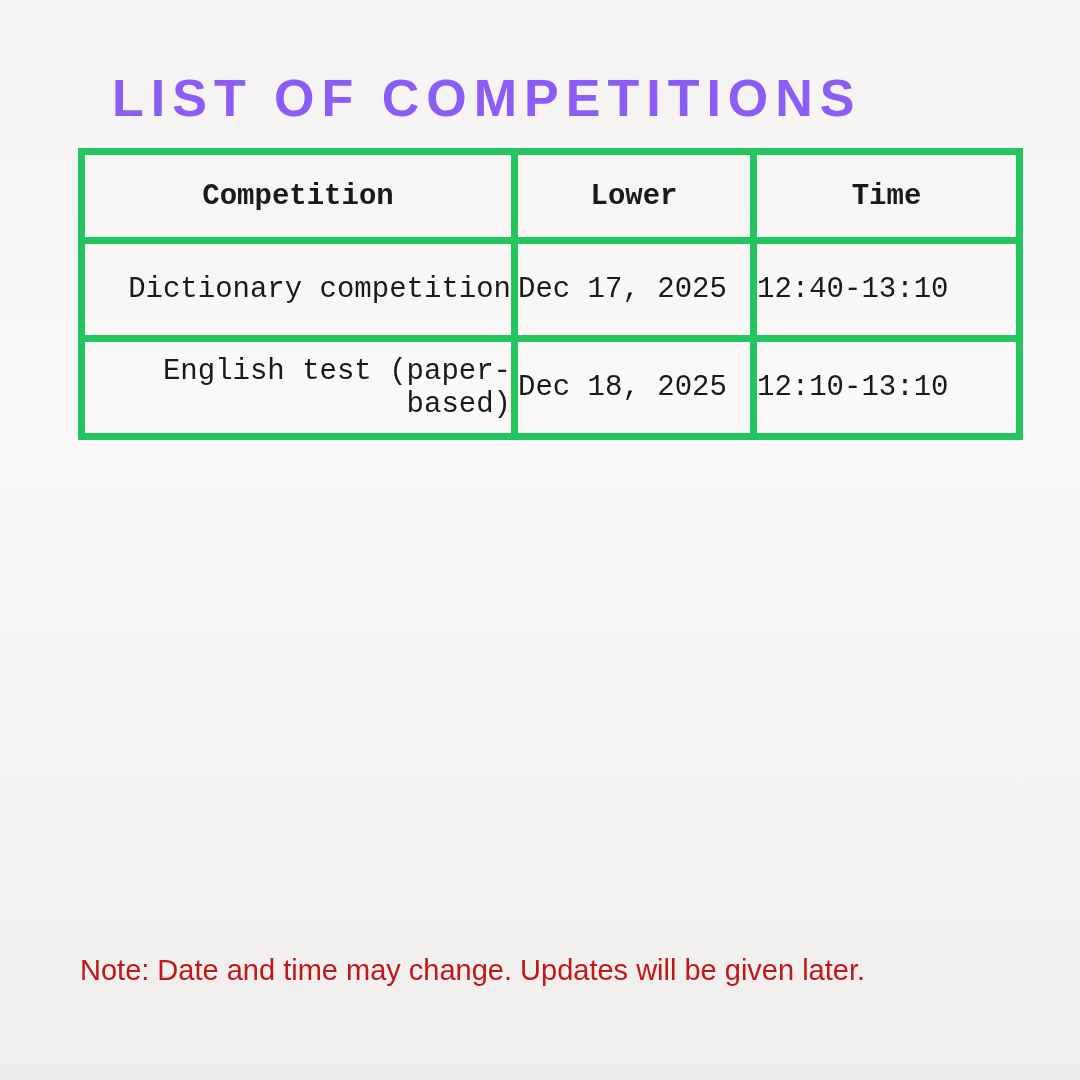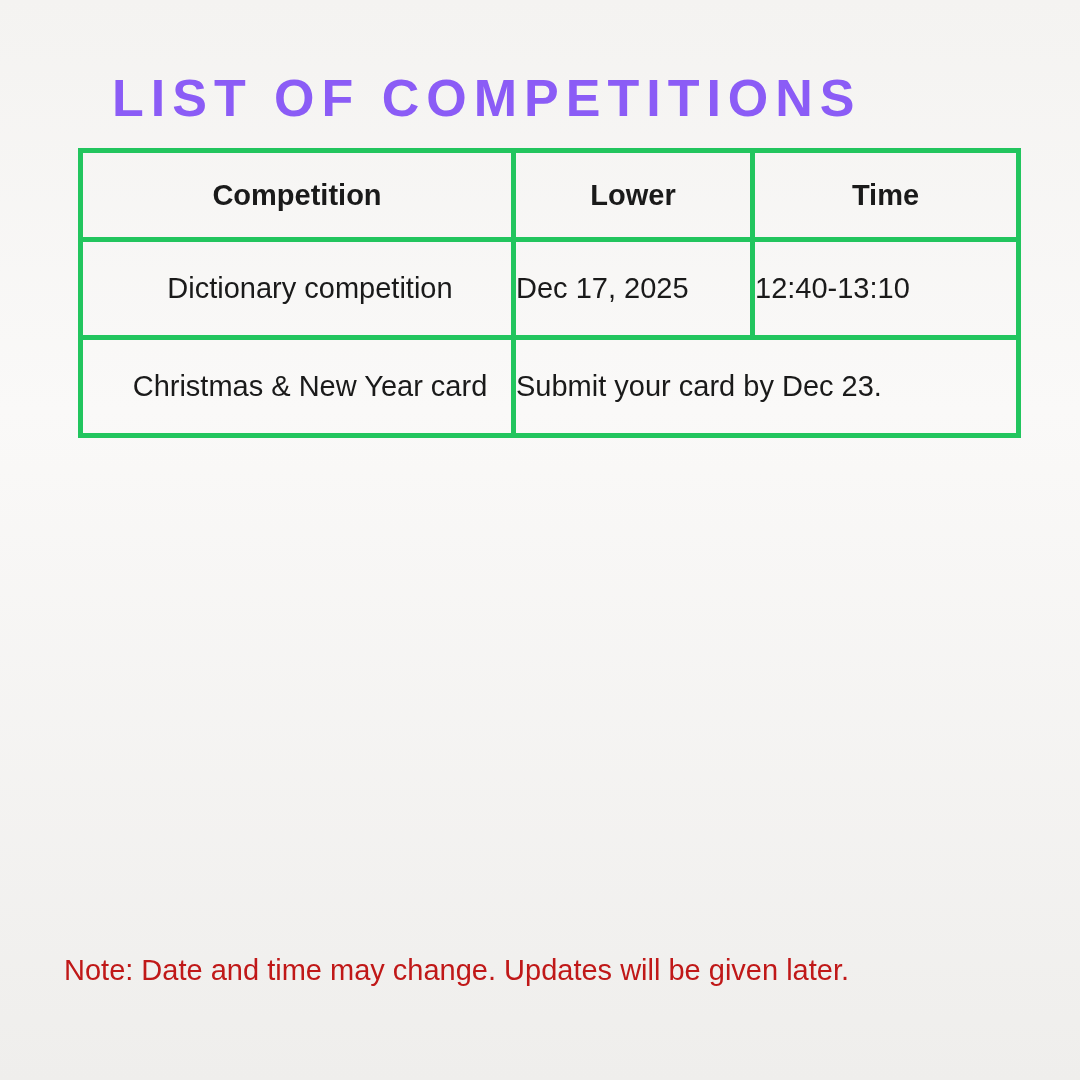--- a/index.html
+++ b/index.html
@@ -25,46 +25,47 @@
     position: absolute;
     left: 78px;
     top: 148px;
     width: 938px;
     border-collapse: collapse;
     table-layout: fixed;
     color: #1a1a1a;
   }
   table.schedule th,
   table.schedule td {
-    border: 5px solid #22c55e;
+    border: 7px solid #22c55e;
     font-size: 29px;
     vertical-align: middle;
+    font-family: Liberation Mono, monospace;
   }
   table.schedule col.c1 { width: 433px; }
   table.schedule col.c2 { width: 239px; }
   table.schedule col.c3 { width: 266px; }
   table.schedule th {
     height: 89px;
     font-weight: 700;
     text-align: center;
   }
   table.schedule td {
     height: 98px;
     font-weight: 400;
   }
   td.comp-cell {
-    text-align: center;
+    text-align: right;
     padding-left: 26px;
   }
   td.center-cell {
     text-align: left;
   }
   .footnote {
     position: absolute;
-    left: 64px;
+    left: 80px;
     top: 954px;
     font-size: 29px;
     color: #c01818;
     white-space: nowrap;
   }
 </style>
 </head>
 <body>
 
 <div class="page-title">LIST OF COMPETITIONS</div>
@@ -82,19 +83,20 @@
       <th>Time</th>
     </tr>
   </thead>
   <tbody>
     <tr>
       <td class="comp-cell">Dictionary competition</td>
       <td class="center-cell">Dec 17, 2025</td>
       <td class="center-cell">12:40-13:10</td>
     </tr>
     <tr>
-      <td class="comp-cell">Christmas &amp; New Year card</td>
-      <td class="center-cell" colspan="2">Submit your card by Dec 23.</td>
+      <td class="comp-cell">English test (paper-based)</td>
+      <td class="center-cell">Dec 18, 2025</td>
+      <td class="center-cell">12:10-13:10</td>
     </tr>
   </tbody>
 </table>
 
 <div class="footnote">Note: Date and time may change. Updates will be given later.</div>
 
 </body></html>

